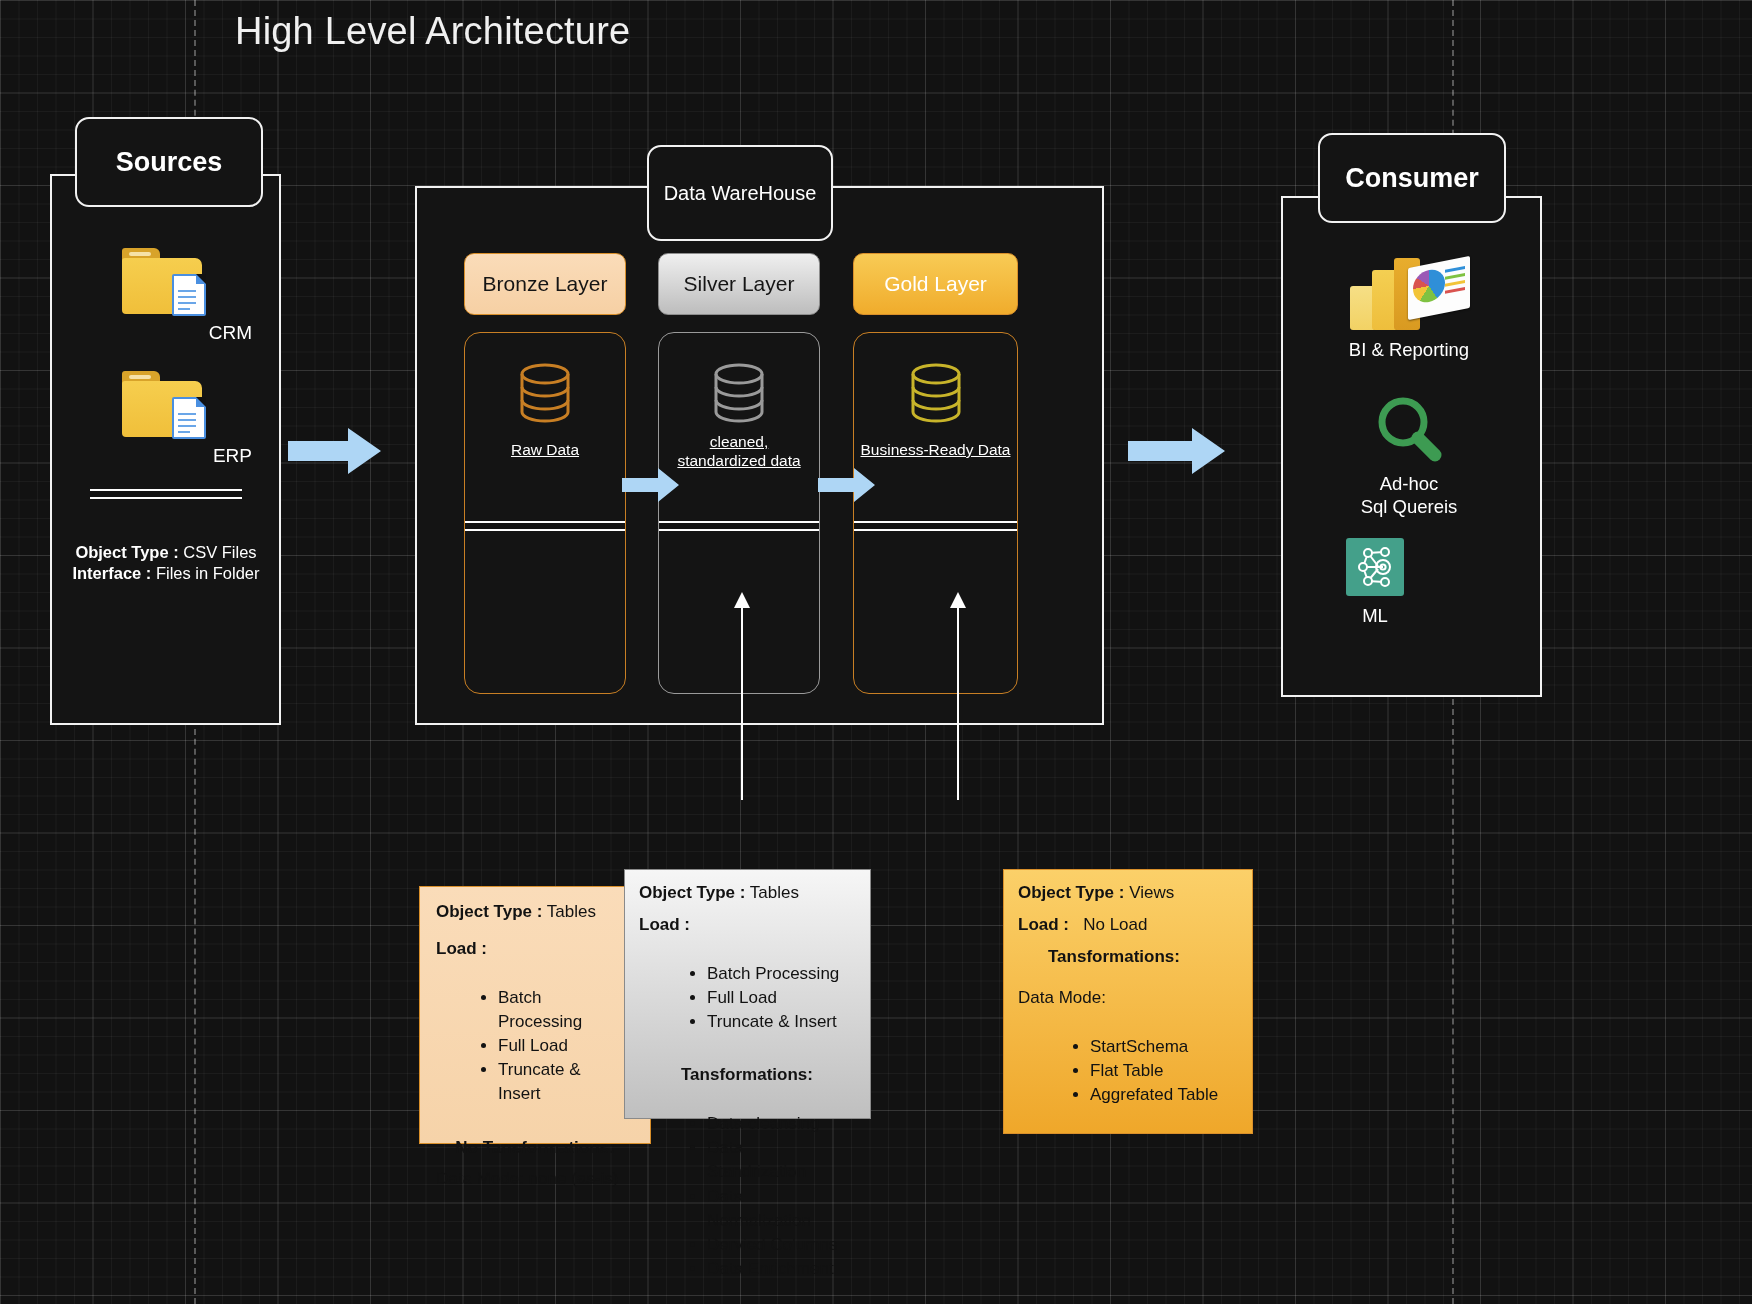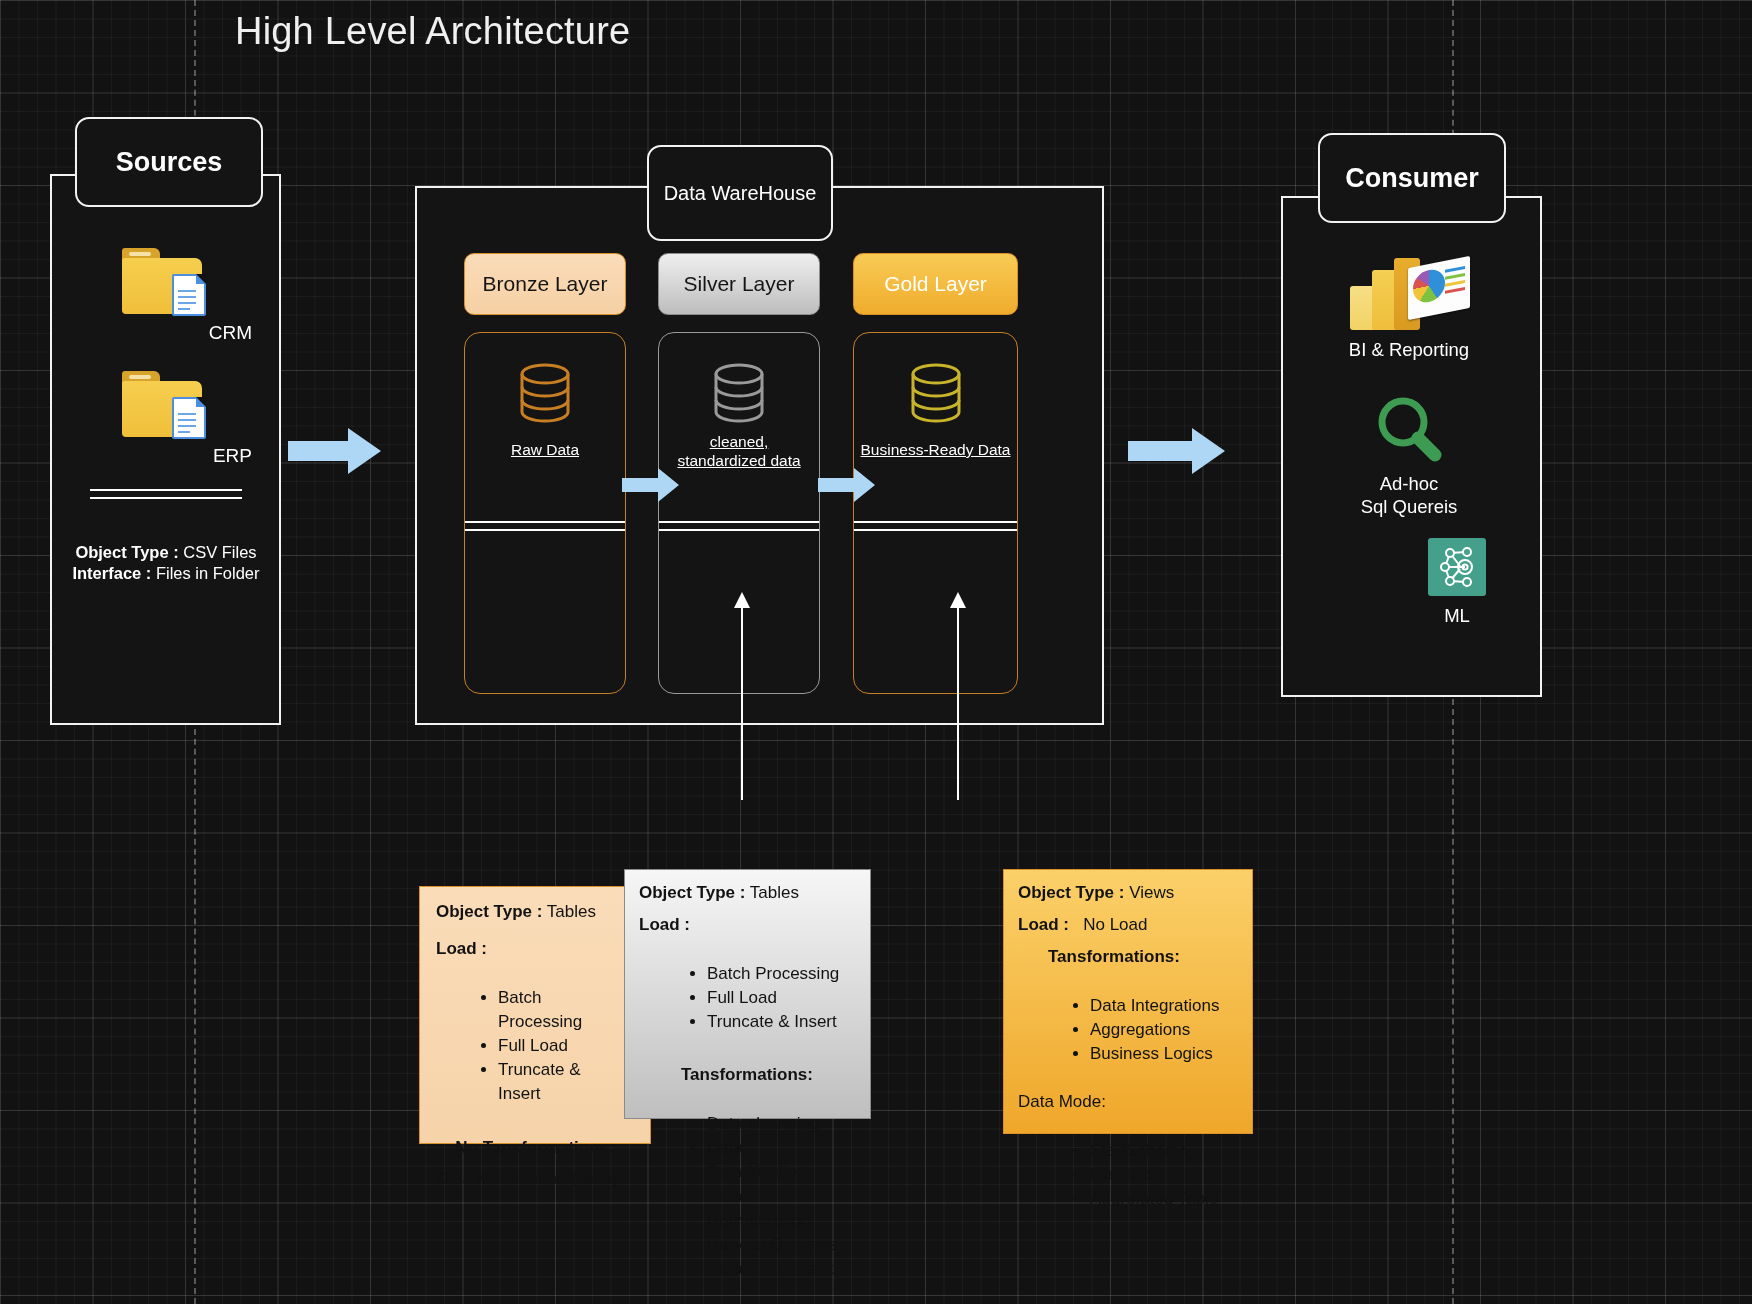--- a/index.html
+++ b/index.html
@@ -297,21 +297,21 @@
   <div class="mag">
     <svg width="80" height="72" viewBox="0 0 80 72">
       <circle cx="34" cy="30" r="21" fill="none" stroke="#3d9b52" stroke-width="7"></circle>
       <line x1="49" y1="46" x2="66" y2="63" stroke="#3d9b52" stroke-width="13" stroke-linecap="round"></line>
     </svg>
   </div>
   <div class="cons-label" style="white-space:pre-line">Ad-hoc
 Sql Quereis</div>
 </div>
 
-<div class="cons-item" style="left:1342px;top:538px;">
+<div class="cons-item" style="left:1260px;top:538px;">
   <div class="ml-tile">
     <svg width="46" height="46" viewBox="0 0 46 46">
       <g stroke="#ffffff" stroke-width="2" fill="none">
         <line x1="11" y1="23" x2="16" y2="9"></line>
           <line x1="11" y1="23" x2="16" y2="37"></line>
         <line x1="11" y1="23" x2="31" y2="23"></line>
           <line x1="16" y1="9" x2="32" y2="8"></line>
         <line x1="16" y1="37" x2="32" y2="38"></line>
           <line x1="16" y1="9" x2="26" y2="22"></line>
         <line x1="16" y1="37" x2="26" y2="25"></line>
@@ -390,25 +390,20 @@
 <div class="card card-gold" style="left:1003px;top:869px;width:248px;height:263px;">
   <div class="pad" style="padding:12px 14px;">
     <p class="ln"><b>Object Type :</b>
       <span>Views</span></p>
     <div class="sp-s"></div>
     <p class="ln"><b>Load :</b>
       &nbsp;&nbsp;<span>No Load</span></p>
     <div class="sp-s"></div>
     <p class="ln" style="padding-left:30px;"><b>Tansformations:</b></p>
     <div class="sp-s"></div>
-    <ul style="padding-left:56px;">
-      <li>Data Integrations</li>
-      <li>Aggregations</li>
-      <li>Business Logics</li>
-    </ul>
     <div class="sp-s"></div>
     <p class="ln">Data Mode:</p>
     <div class="sp-s"></div>
     <ul style="padding-left:56px;">
       <li>StartSchema</li>
       <li>Flat Table</li>
       <li>Aggrefated Table</li>
     </ul>
   </div>
 </div>

